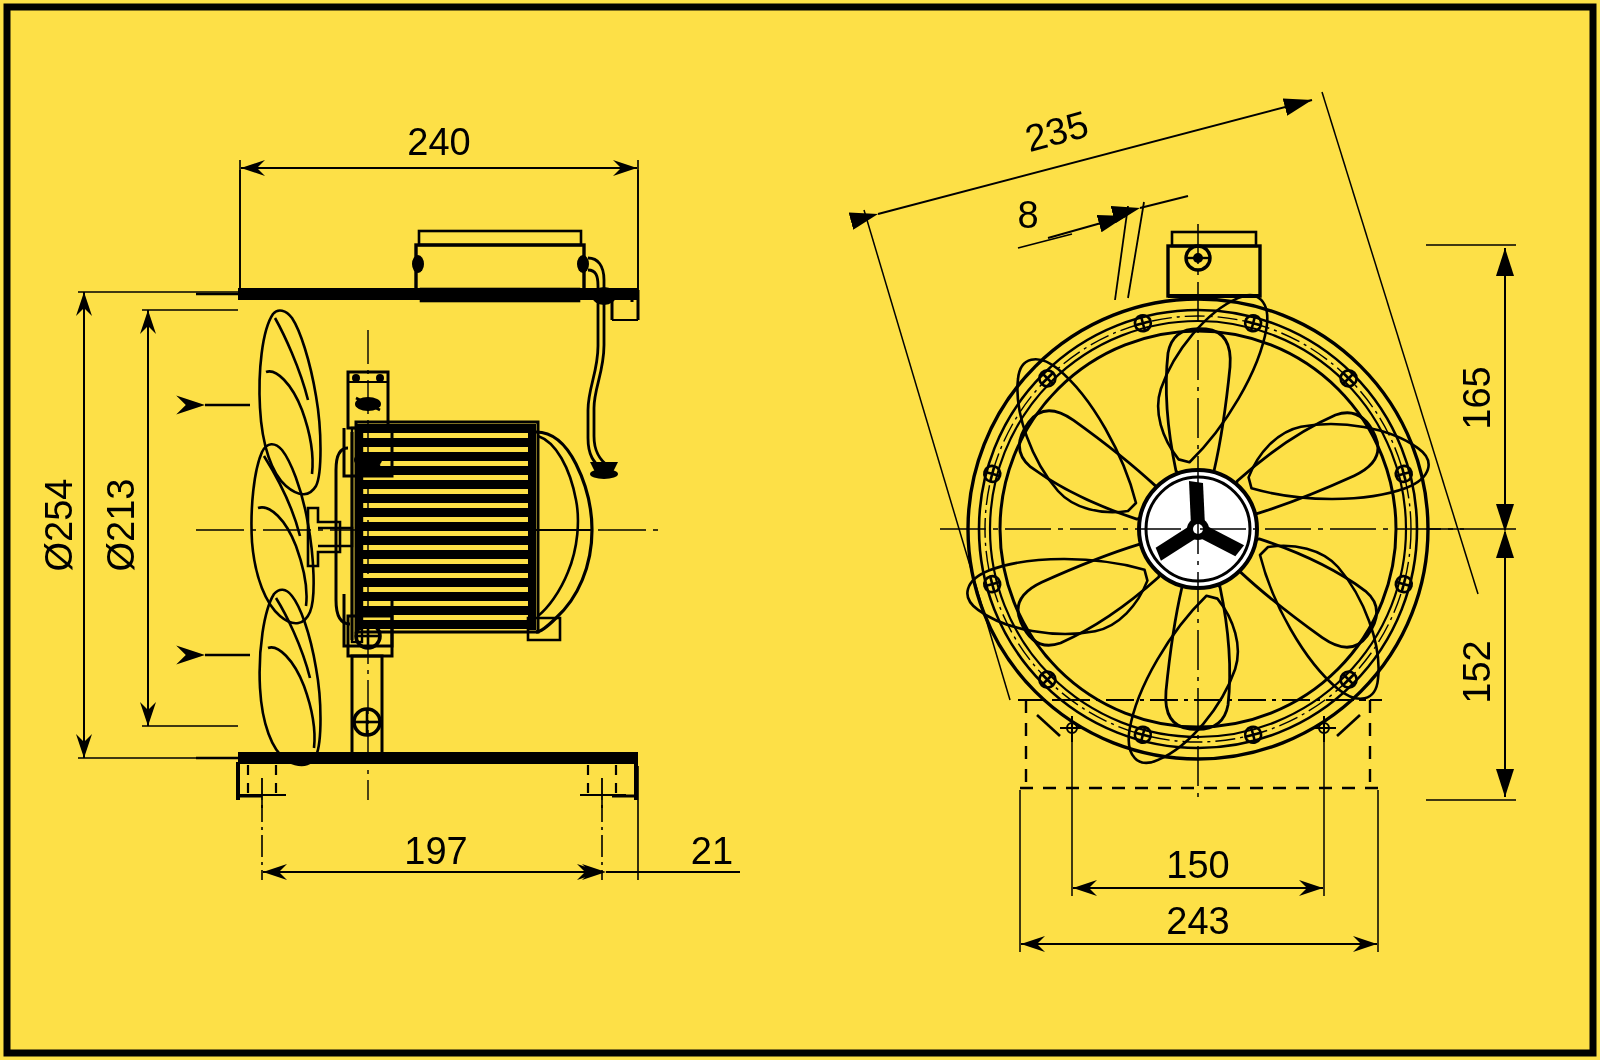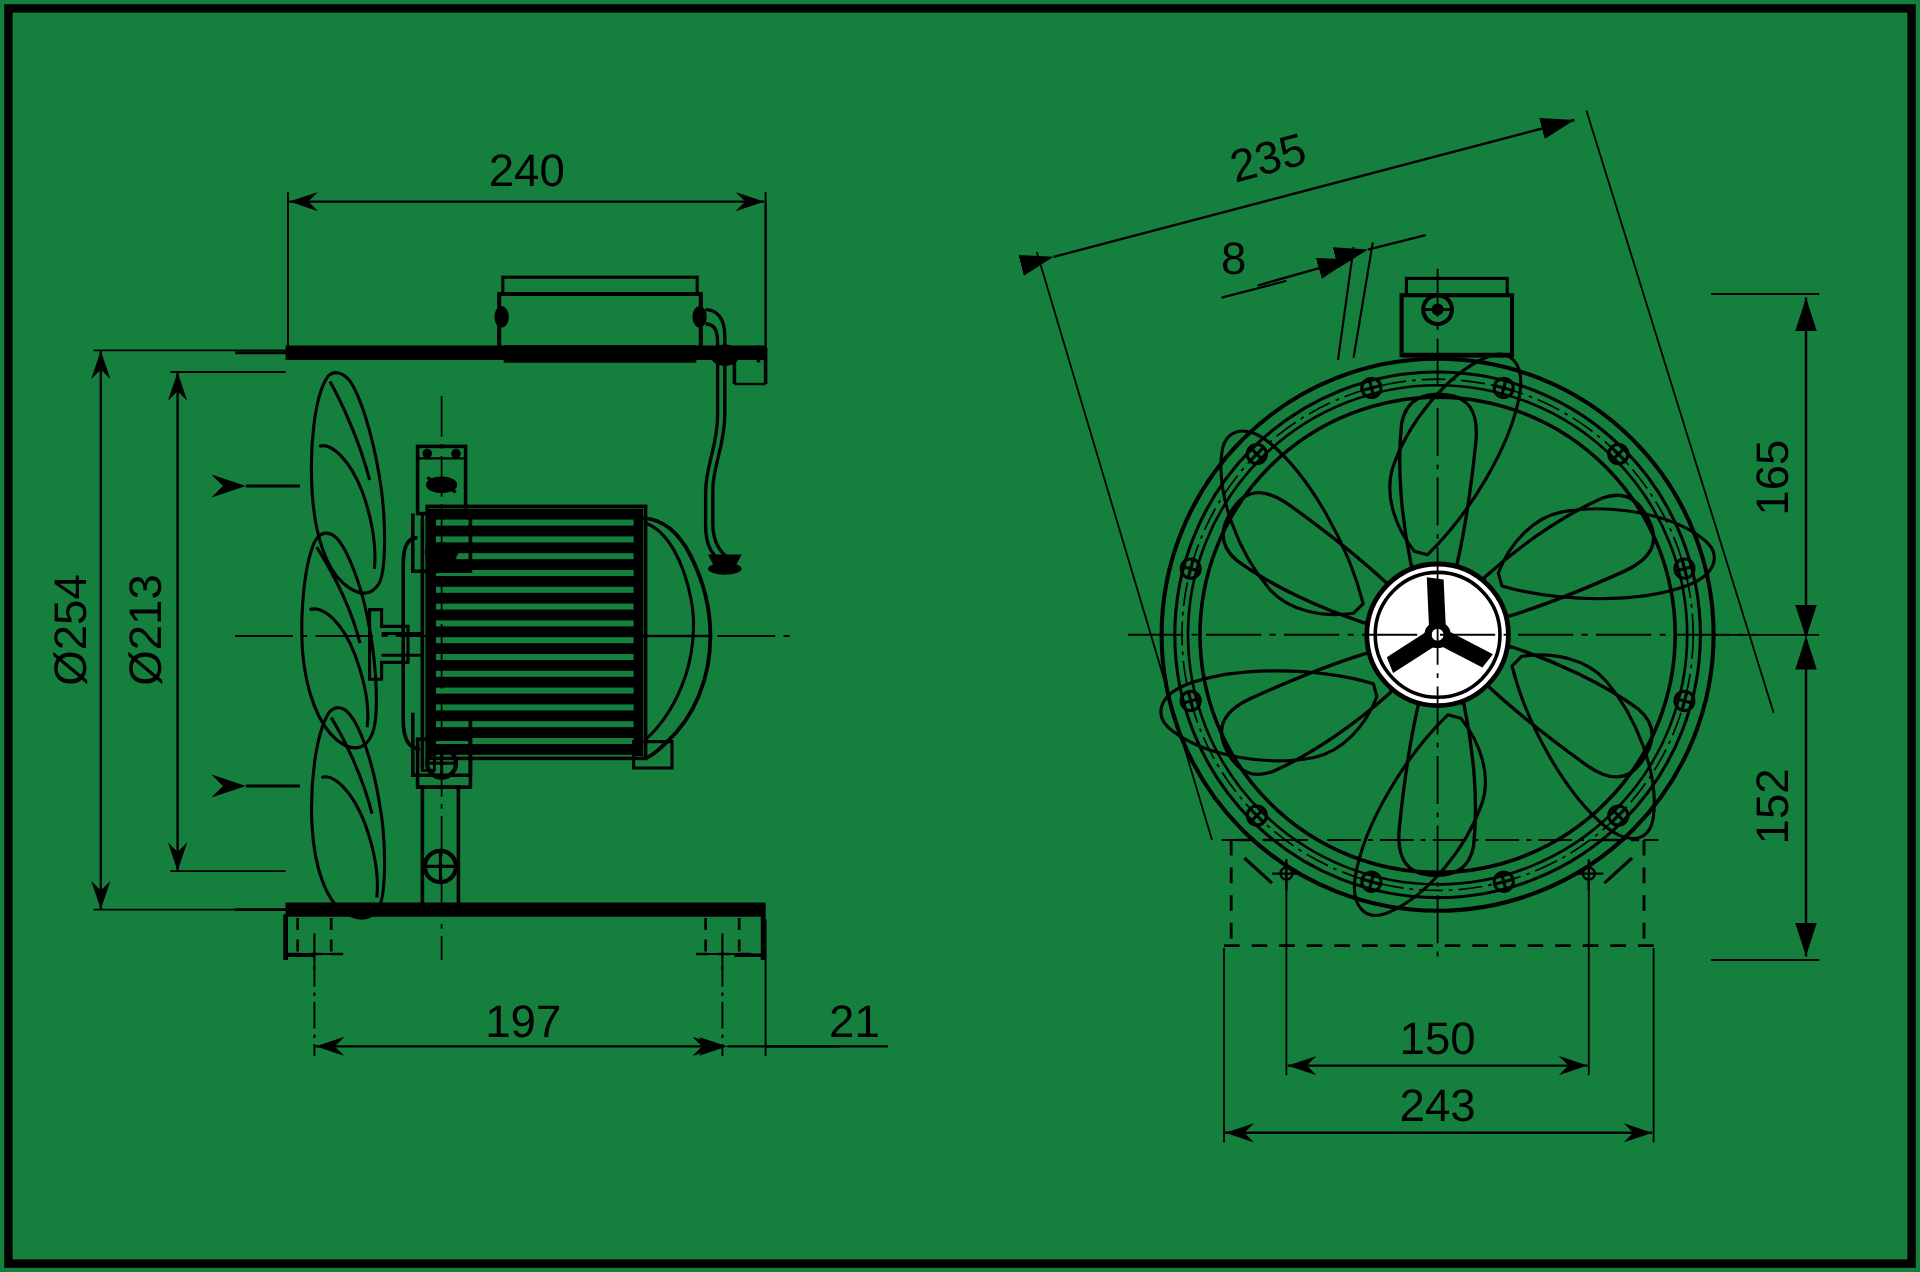--- a/index.html
+++ b/index.html
@@ -7,21 +7,21 @@
     padding: 0;
     background: #ffffff;
   }
   body {
     font-family: "Liberation Sans", sans-serif;
   }
   #sheet {
     position: relative;
     width: 1600px;
     height: 1060px;
-    background: #15803d;
+    background: #fde047;
     overflow: hidden;
   }
   #drawing-svg {
     display: block;
     width: 1600px;
     height: 1060px;
   }
   .dimtext {
     font-family: "Liberation Sans", sans-serif;
     font-size: 38px;

